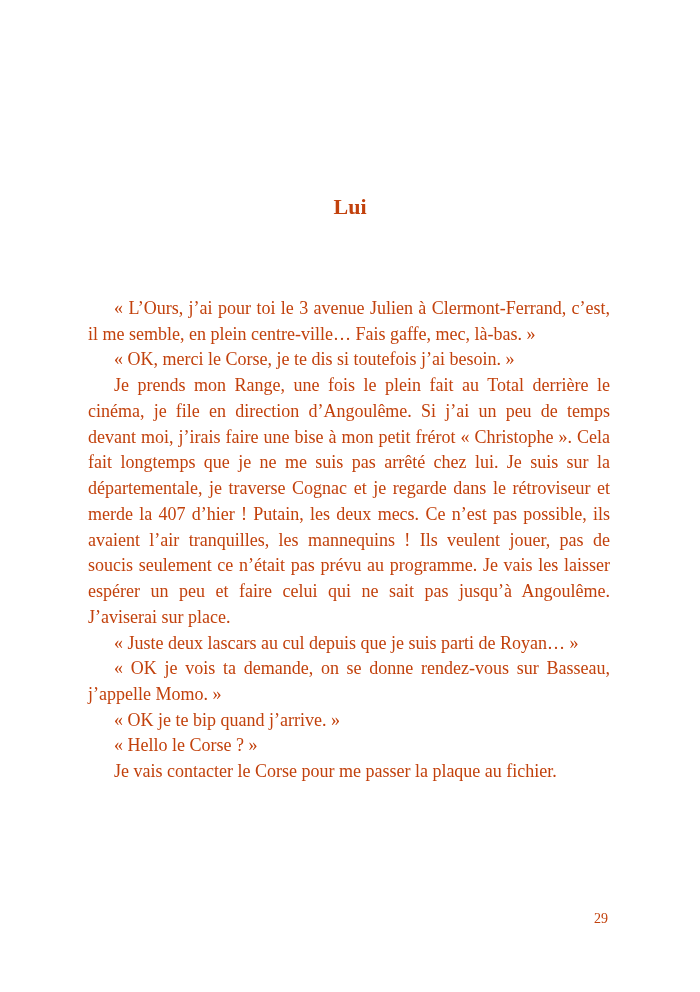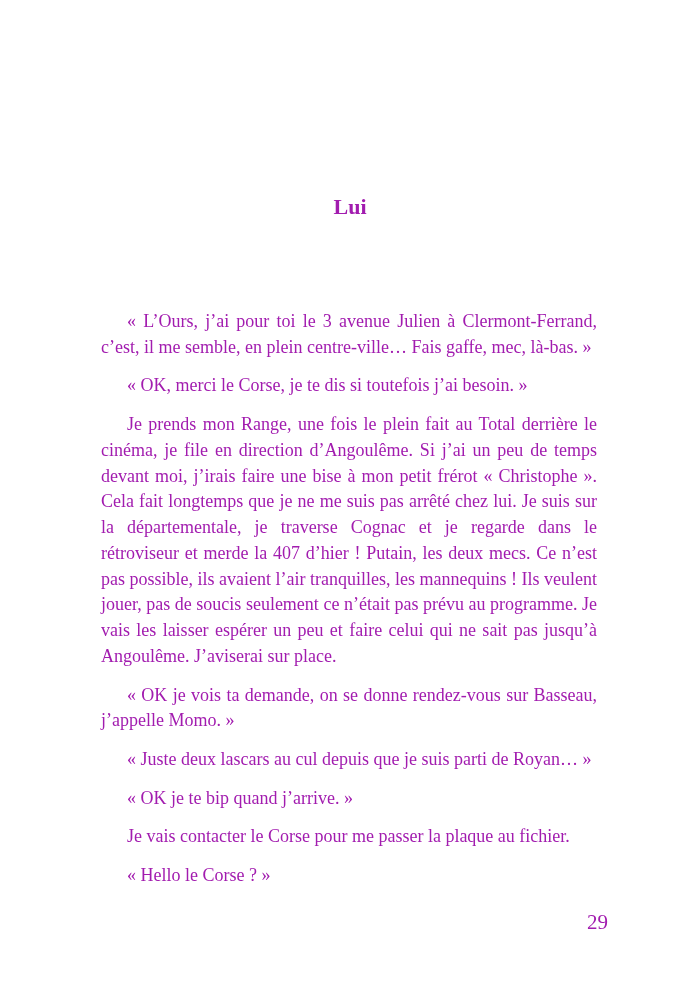--- a/index.html
+++ b/index.html
@@ -9,21 +9,21 @@
   }
   body {
     width: 700px;
     height: 992px;
   }
   .book-page {
     position: relative;
     width: 700px;
     height: 992px;
     background: #ffffff;
-    color: #a21caf;
+    color: #c2410c;
     font-family: "Liberation Serif", "DejaVu Serif", serif;
     overflow: hidden;
   }
   .chapter-title {
     position: absolute;
     top: 195px;
     left: 0;
     width: 100%;
     margin: 0;
     text-align: center;
@@ -34,43 +34,43 @@
   .body-text {
     position: absolute;
     top: 296px;
     left: 88px;
     width: 522px;
     font-size: 18px;
     line-height: 25.74px;
     text-align: justify;
   }
   .para {
-    margin: 13px;
+    margin: 0;
     padding: 0;
     text-indent: 26px;
   }
   .page-number {
     position: absolute;
     top: 912px;
     right: 92px;
-    font-size: 21px;
+    font-size: 14px;
     line-height: 1;
   }
 </style>
 </head>
 <body>
 
 <div class="book-page">
   <h1 class="chapter-title">Lui</h1>
 
   <main class="body-text">
       <p class="para">«&nbsp;L’Ours, j’ai pour toi le 3 avenue Julien à Clermont-Ferrand, c’est, il me semble, en plein centre-ville… Fais gaffe, mec, là-bas.&nbsp;»</p>
       <p class="para">«&nbsp;OK, merci le Corse, je te dis si toutefois j’ai besoin.&nbsp;»</p>
       <p class="para">Je prends mon Range, une fois le plein fait au Total derrière le cinéma, je file en direction d’Angoulême. Si j’ai un peu de temps devant moi, j’irais faire une bise à mon petit frérot «&nbsp;Christophe&nbsp;». Cela fait longtemps que je ne me suis pas arrêté chez lui. Je suis sur la départementale, je traverse Cognac et je regarde dans le rétroviseur et merde la 407 d’hier&nbsp;! Putain, les deux mecs. Ce n’est pas possible, ils avaient l’air tranquilles, les mannequins&nbsp;! Ils veulent jouer, pas de soucis seulement ce n’était pas prévu au programme. Je vais les laisser espérer un peu et faire celui qui ne sait pas jusqu’à Angoulême. J’aviserai sur place.</p>
+      <p class="para">«&nbsp;Juste deux lascars au cul depuis que je suis parti de Royan…&nbsp;»</p>
       <p class="para">«&nbsp;OK je vois ta demande, on se donne rendez-vous sur Basseau, j’appelle Momo.&nbsp;»</p>
-      <p class="para">«&nbsp;Juste deux lascars au cul depuis que je suis parti de Royan…&nbsp;»</p>
       <p class="para">«&nbsp;OK je te bip quand j’arrive.&nbsp;»</p>
+      <p class="para">«&nbsp;Hello le Corse&nbsp;?&nbsp;»</p>
       <p class="para">Je vais contacter le Corse pour me passer la plaque au fichier.</p>
-      <p class="para">«&nbsp;Hello le Corse&nbsp;?&nbsp;»</p>
     </main>
 
   <footer class="page-number">29</footer>
 </div>
 
 </body></html>

